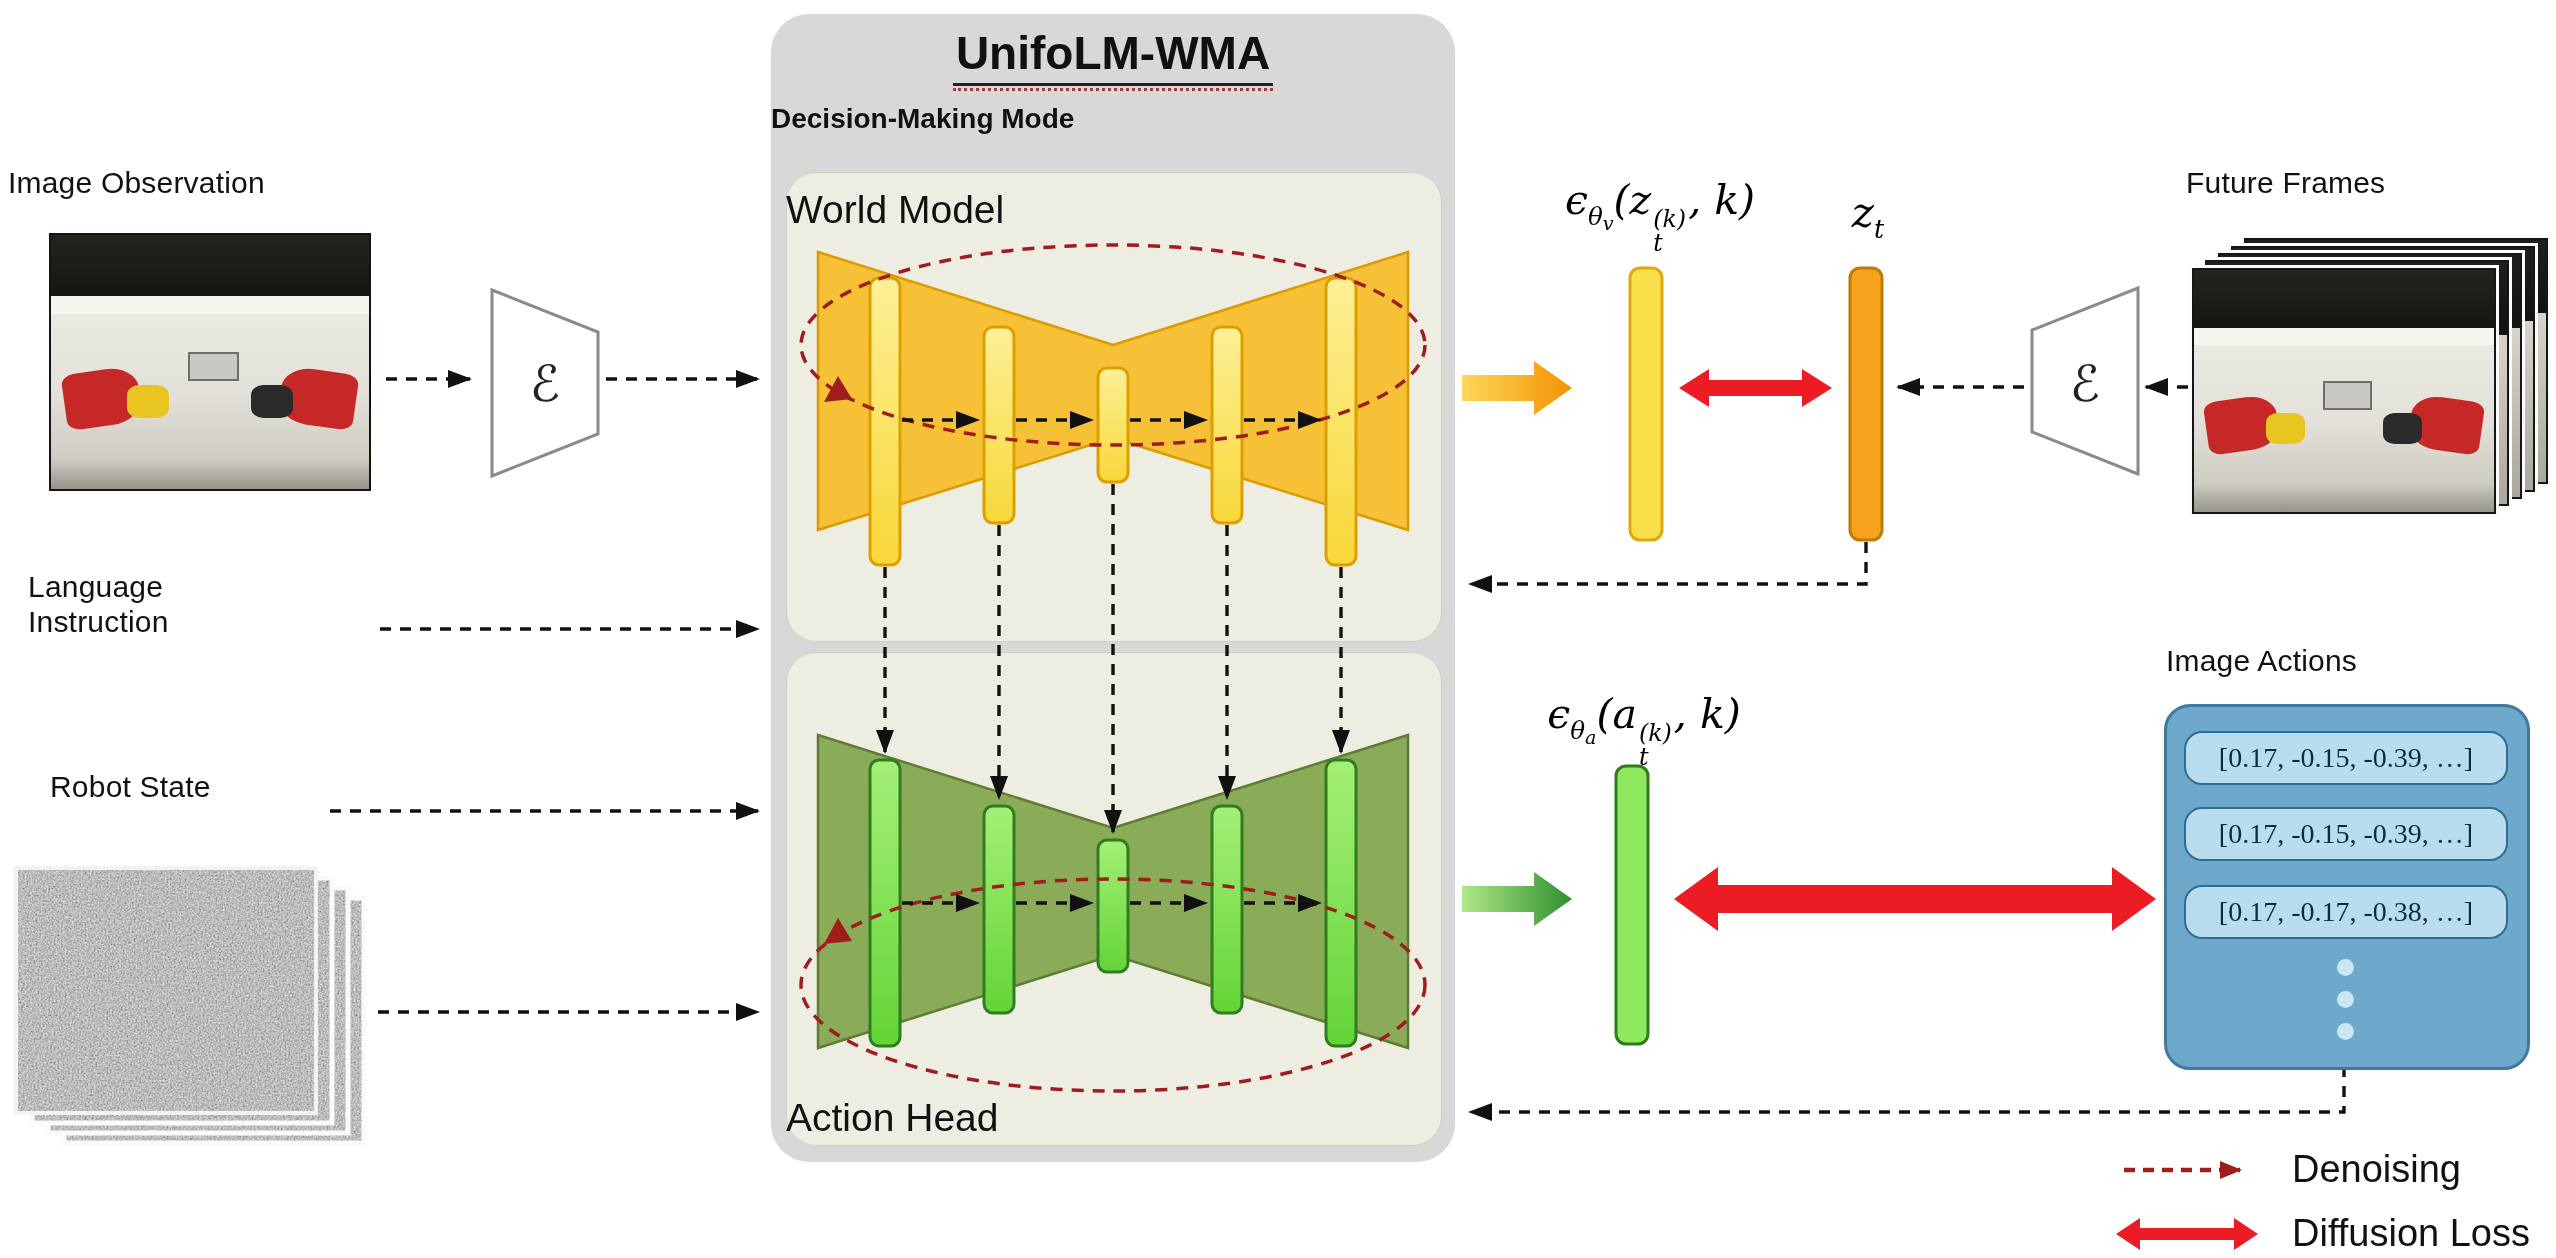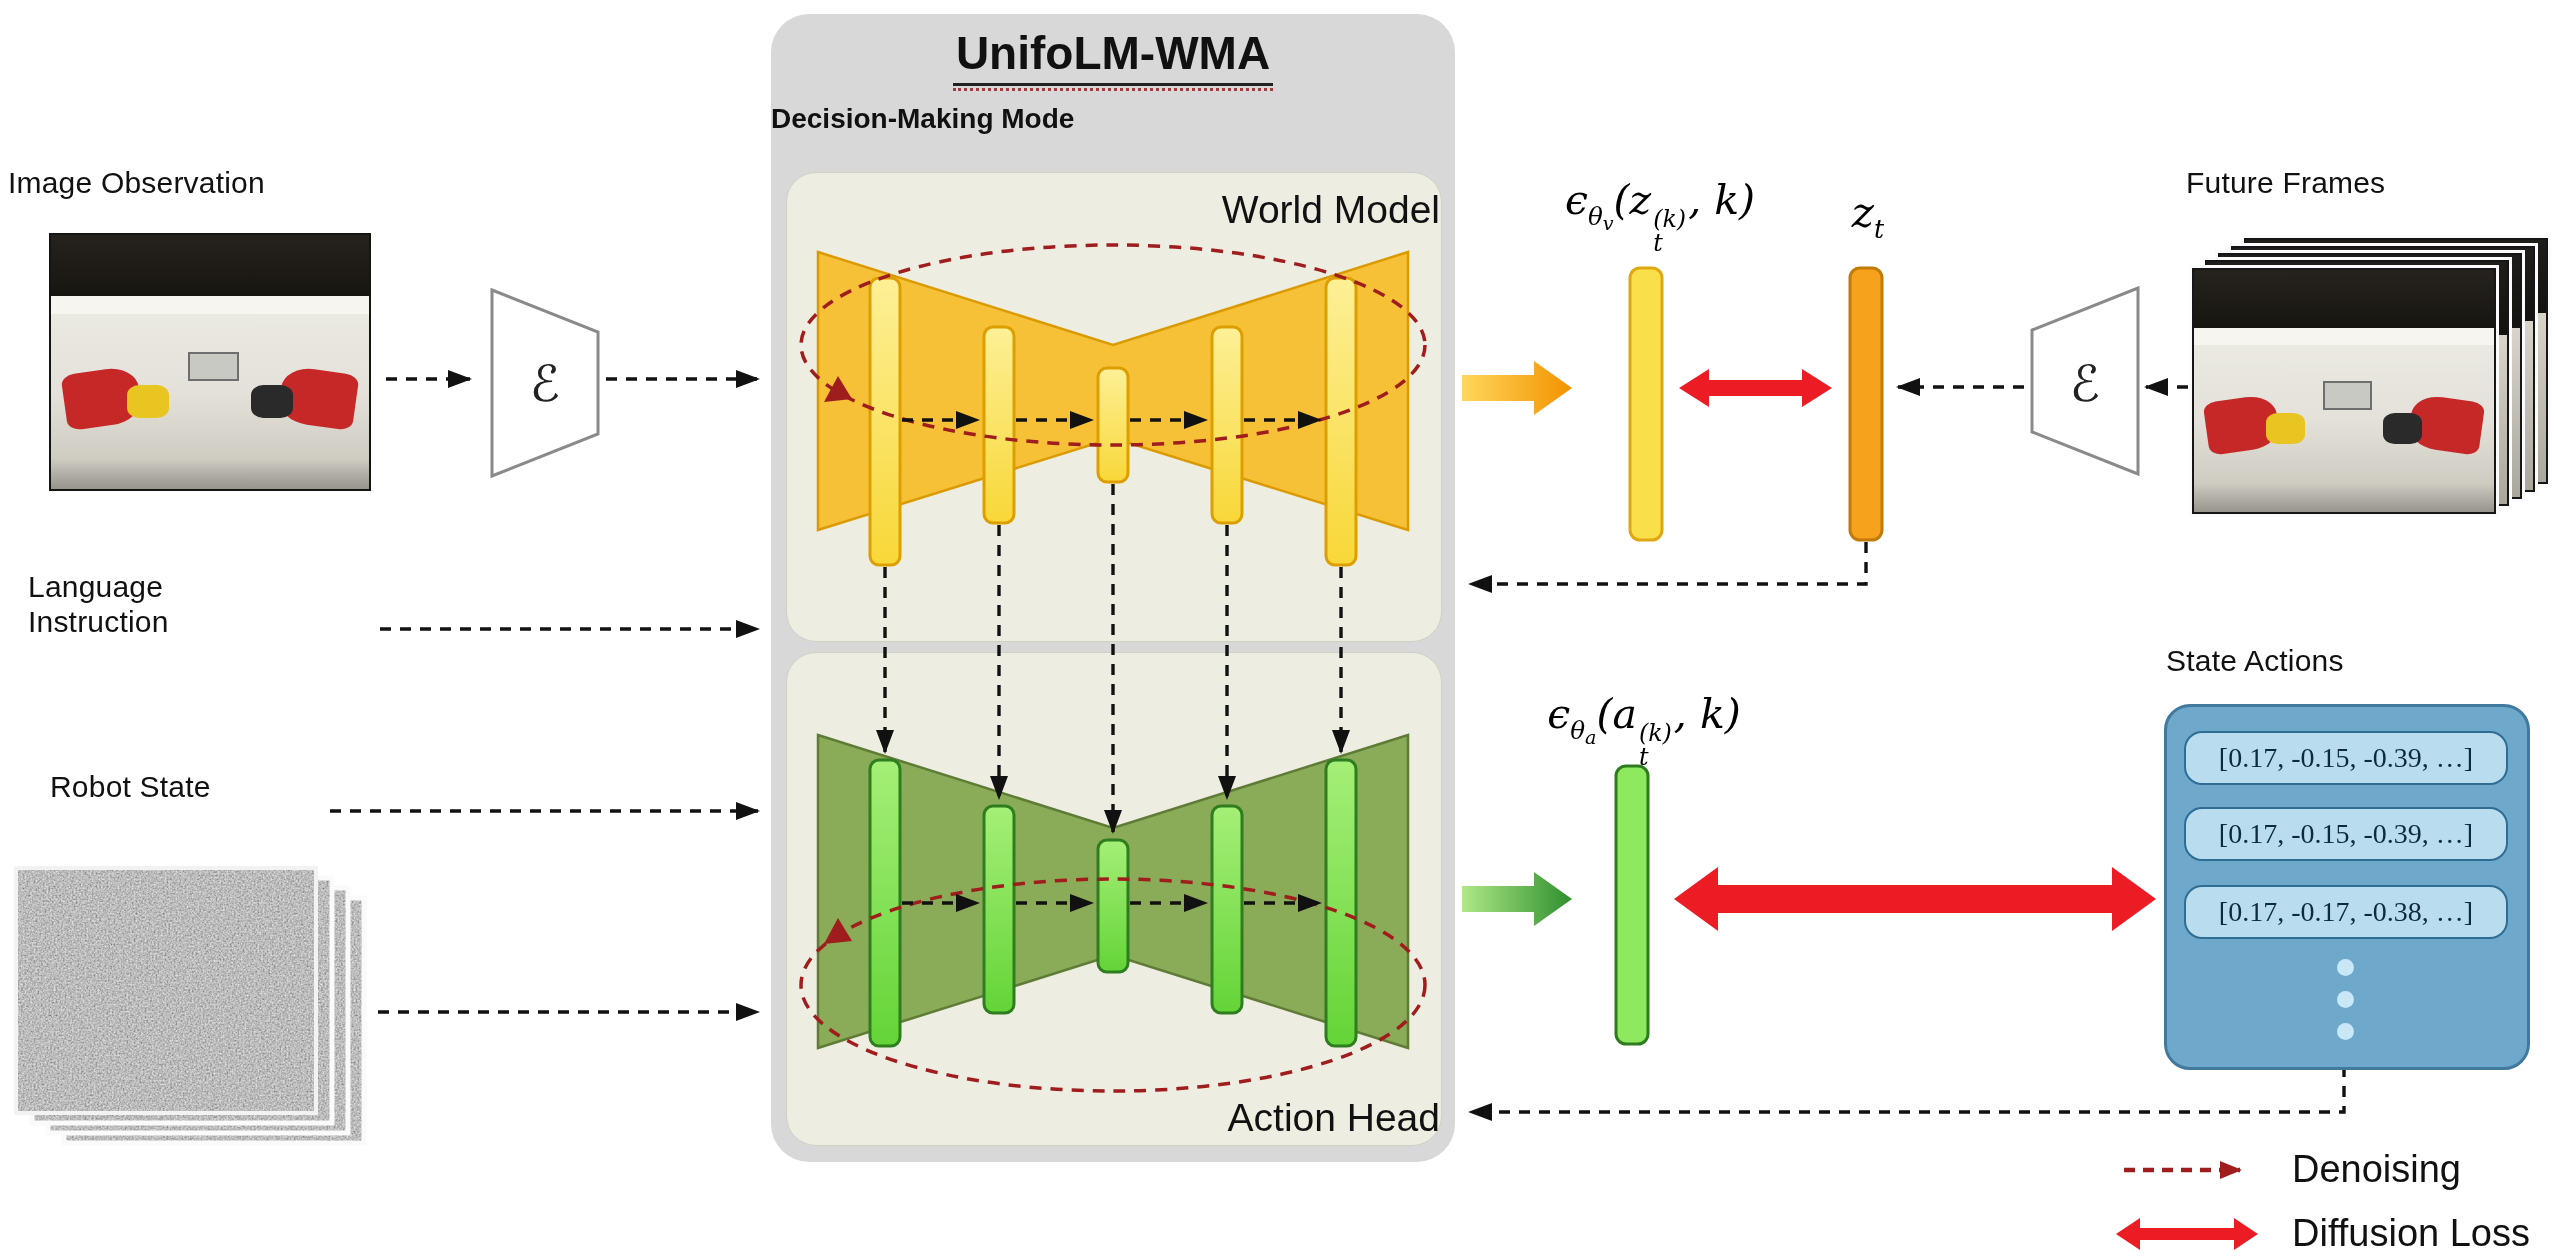--- a/index.html
+++ b/index.html
@@ -17,21 +17,21 @@
   
   .h1{position:absolute;font-size:30px;font-weight:400;letter-spacing:.2px}
   .center{text-align:left}
   .pre{white-space:pre-line;line-height:1.16}
   .fig-title{position:absolute;left:771px;top:26px;width:684px;text-align:center;
              font-size:46px;font-weight:700}
   .u2{display:inline-block;border-bottom:3px dotted #a33c3c;padding-bottom:2px}
   .u{display:inline-block;border-bottom:3px solid #222;padding:0 3px 3px}
   .fig-sub{position:absolute;left:771px;top:103px;width:684px;text-align:left;
            font-size:28px;font-weight:700}
-  .sec-label{position:absolute;left:786px;width:654px;text-align:right;font-size:39px}
+  .sec-label{position:absolute;left:786px;width:654px;text-align:left;font-size:39px}
   .legend-text{position:absolute;font-size:38px;line-height:1}
 
   
   .math{position:absolute;font-family:"DejaVu Serif","Liberation Serif",serif;
         font-style:italic;font-size:41px;text-align:center;color:#000}
   .ms{font-size:.6em;vertical-align:-.45em}
   .ms2{font-size:.78em;vertical-align:-.25em}
   .stack{display:inline-flex;flex-direction:column;align-items:flex-start;line-height:1;
          font-size:.58em;vertical-align:-.55em;margin:0 2px}
   .enc-sym{position:absolute;font-family:"DejaVu Sans","DejaVu Serif",serif;font-size:50px;
@@ -246,21 +246,21 @@
     <div class="frame scene f0">
       <div class="sc sc-glare"></div>
       <div class="sc sc-arm-l"></div>
       <div class="sc sc-grip-l"></div>
       <div class="sc sc-arm-r"></div>
       <div class="sc sc-grip-r"></div>
       <div class="sc sc-obj"></div>
     </div>
   </div>
 
-  <div class="h1 center" style="left:2166px;top:644px;width:360px">State Actions</div>
+  <div class="h1 center" style="left:2166px;top:644px;width:360px">Image Actions</div>
 
   <div class="blue-box">
     <div class="action-row r0">[0.17, -0.15, -0.39, …]</div>
     <div class="action-row r1">[0.17, -0.15, -0.39, …]</div>
     <div class="action-row r2">[0.17, -0.17, -0.38, …]</div>
     <div class="dot d0"></div>
     <div class="dot d1"></div>
     <div class="dot d2"></div>
   </div>
 

